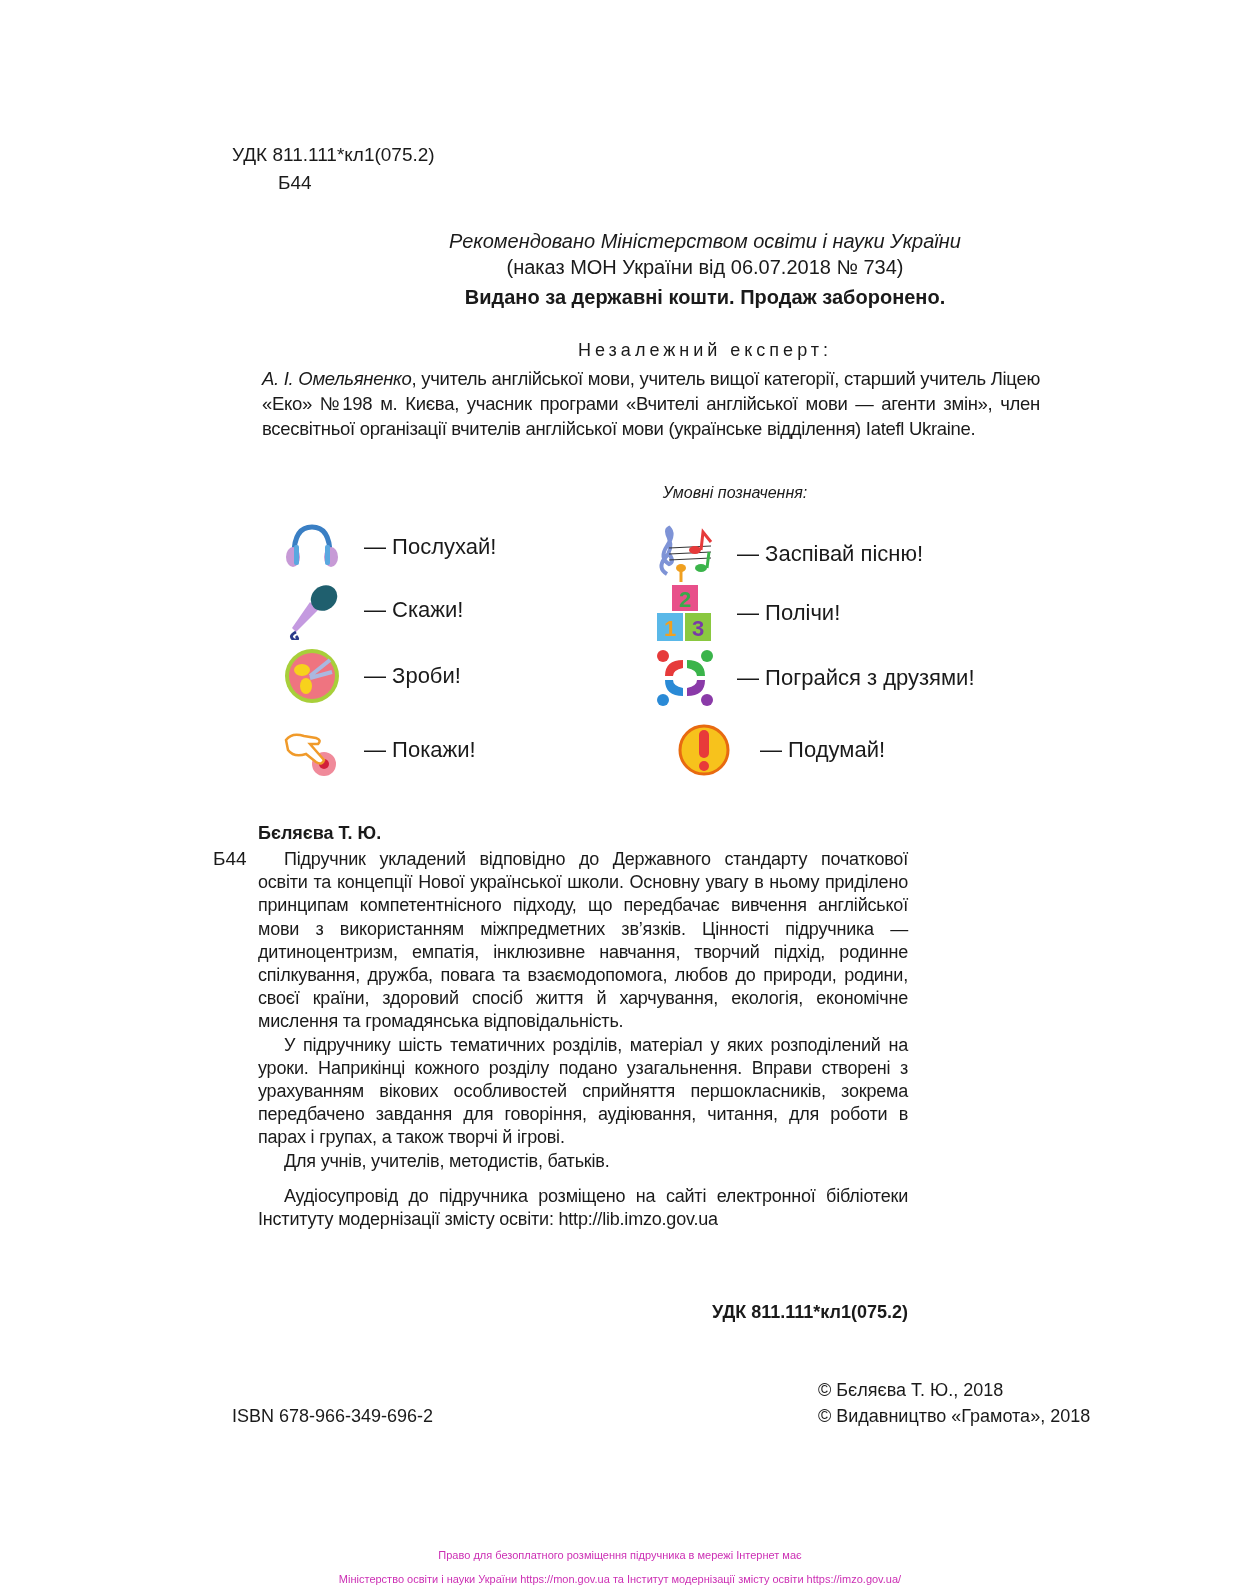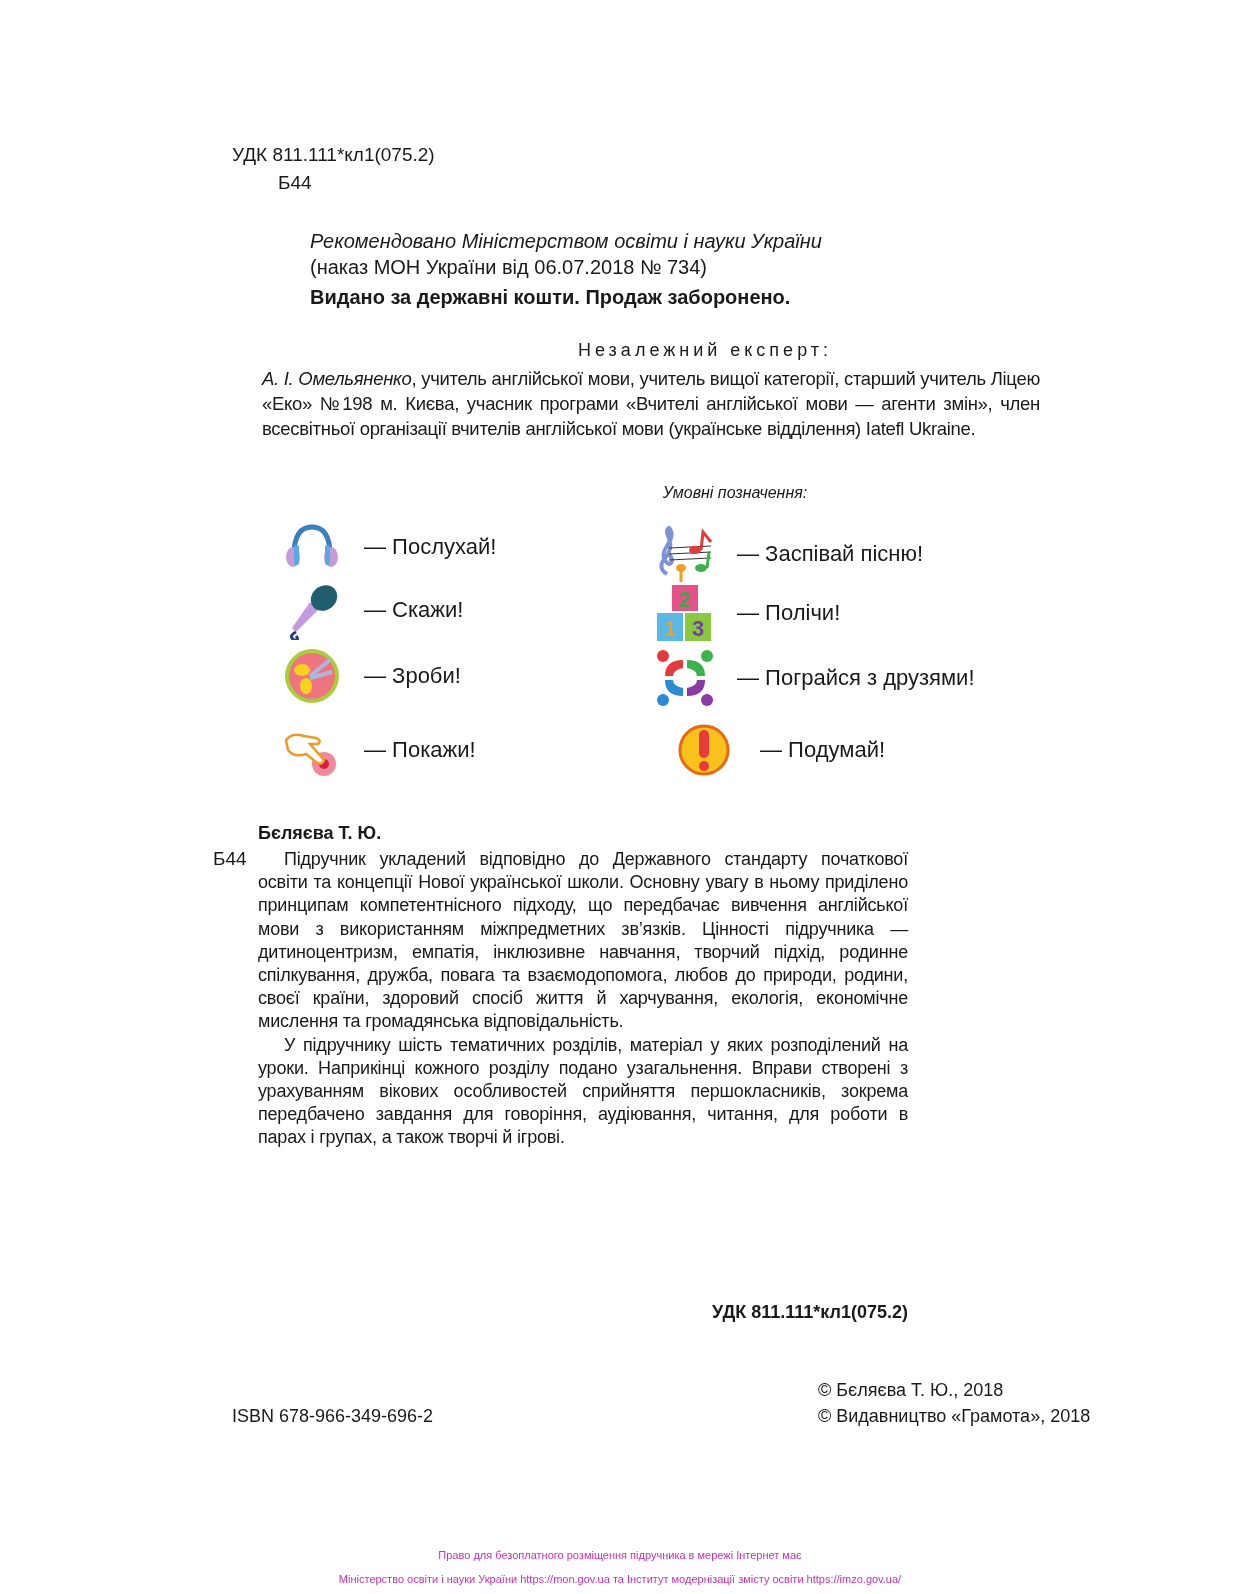--- a/index.html
+++ b/index.html
@@ -2,21 +2,21 @@
 <html><head>
 <meta charset="utf-8">
 <style>
   html, body { margin: 0; padding: 0; background: #ffffff; }
   body { width: 1240px; height: 1594px; position: relative; overflow: hidden;
          font-family: "Liberation Sans", sans-serif; color: #1a1a1a; }
   .abs { position: absolute; }
   .t19 { font-size: 19px; line-height: 24px; }
   .udk-top { left: 232px; top: 143px; }
   .b44-top { left: 278px; top: 171px; }
-  .rec { left: 240px; width: 860px; text-align: left; font-size: 20px; line-height: 26px; }
+  .rec { left: 240px; width: 860px; text-align: center; font-size: 20px; line-height: 26px; }
   .rec1 { top: 228px; font-style: italic; padding-left: 70px; box-sizing: border-box; }
   .rec2 { top: 254px; padding-left: 70px; box-sizing: border-box; }
   .rec3 { top: 284px; font-weight: bold; padding-left: 70px; box-sizing: border-box; }
   .expert-h { left: 240px; width: 860px; top: 340px; text-align: center; letter-spacing: 4px; font-size: 18px; padding-left: 70px; box-sizing: border-box; }
   .expert { left: 262px; width: 778px; top: 366px; font-size: 18.5px; line-height: 25px; text-align: justify;
             font-family: "Liberation Sans Narrow", "Liberation Sans", sans-serif; letter-spacing: -0.3px; }
   .expert .name { font-style: italic; }
   .legend-h { left: 240px; width: 860px; top: 484px; text-align: center; font-style: italic; font-size: 16px; padding-left: 130px; box-sizing: border-box; }
   .leg-item { display: flex; align-items: center; }
   .leg-icon { width: 60px; height: 60px; display: inline-block; position: relative; }
@@ -147,20 +147,22 @@
       </svg>
   </span>
   <span class="leg-label">— Подумай!</span>
 </div>
 
 <div class="abs bib-author">Бєляєва Т. Ю.</div>
 <div class="abs bib-code">Б44</div>
 <div class="abs bib" style="top:848px;">
   <p class="ind">Підручник укладений відповідно до Державного стандарту початкової освіти та концепції Нової української школи. Основну увагу в ньому приділено принципам компетентнісного підходу, що передбачає вивчення англійської мови з використанням міжпредметних зв’язків. Цінності підручника — дитиноцентризм, емпатія, інклюзивне навчання, творчий підхід, родинне спілкування, дружба, повага та взаємодопомога, любов до природи, родини, своєї країни, здоровий спосіб життя й харчування, екологія, економічне мислення та громадянська відповідальність.</p>
   <p class="ind">У підручнику шість тематичних розділів, матеріал у яких розподілений на уроки. Наприкінці кожного розділу подано узагальнення. Вправи створені з урахуванням вікових особливостей сприйняття першокласників, зокрема передбачено завдання для говоріння, аудіювання, читання, для роботи в парах і групах, а також творчі й ігрові.</p>
+  <p class="ind">Для учнів, учителів, методистів, батьків.</p>
+  <p class="ind" style="margin-top:12px;">Аудіосупровід до підручника розміщено на сайті електронної бібліотеки Інституту модернізації змісту освіти: http://lib.imzo.gov.ua</p>
 </div>
 <div class="abs udk-bottom">УДК 811.111*кл1(075.2)</div>
 
 <div class="abs isbn-bottom">ISBN 678-966-349-696-2</div>
 <div class="abs copy copy1">© Бєляєва Т. Ю., 2018</div>
 <div class="abs copy copy2">© Видавництво «Грамота», 2018</div>
 
 <div class="abs footer footer1">Право для безоплатного розміщення підручника в мережі Інтернет має</div>
 <div class="abs footer footer2">Міністерство освіти і науки України https://mon.gov.ua та Інститут модернізації змісту освіти https://imzo.gov.ua/</div>
 

